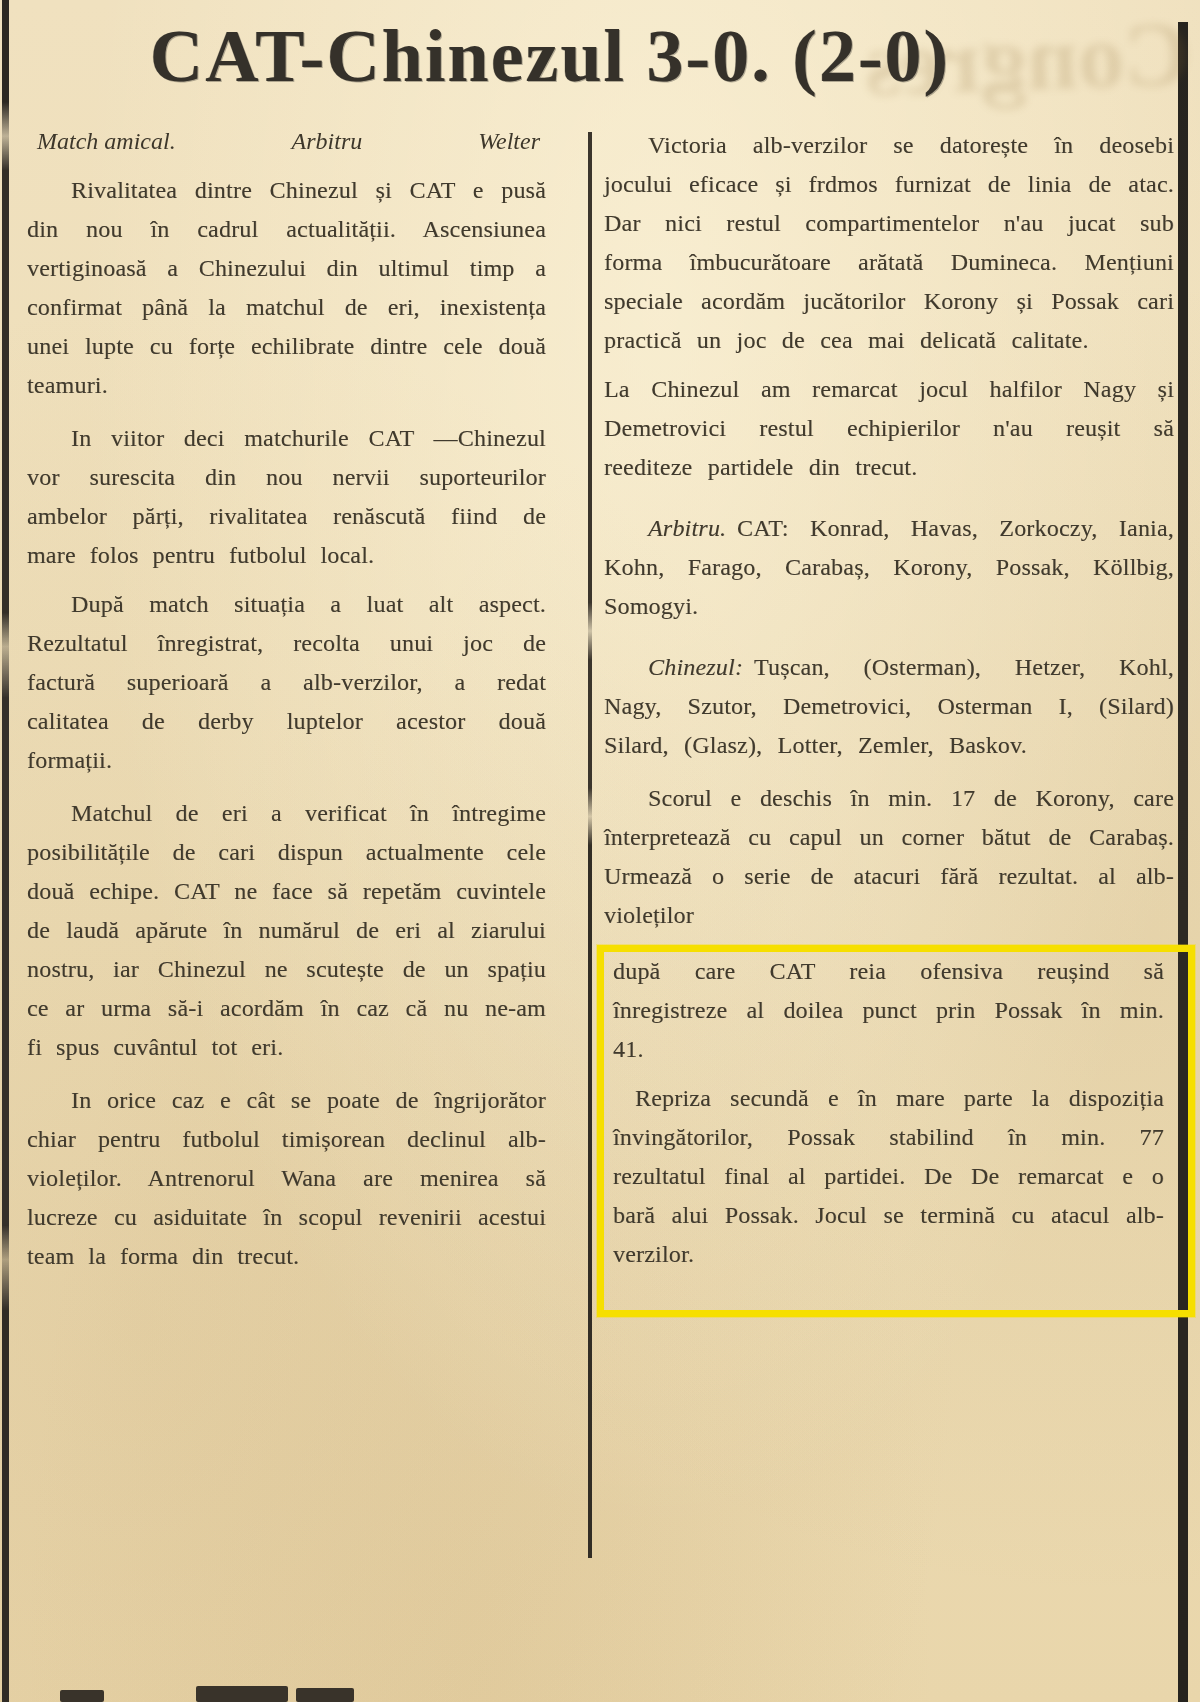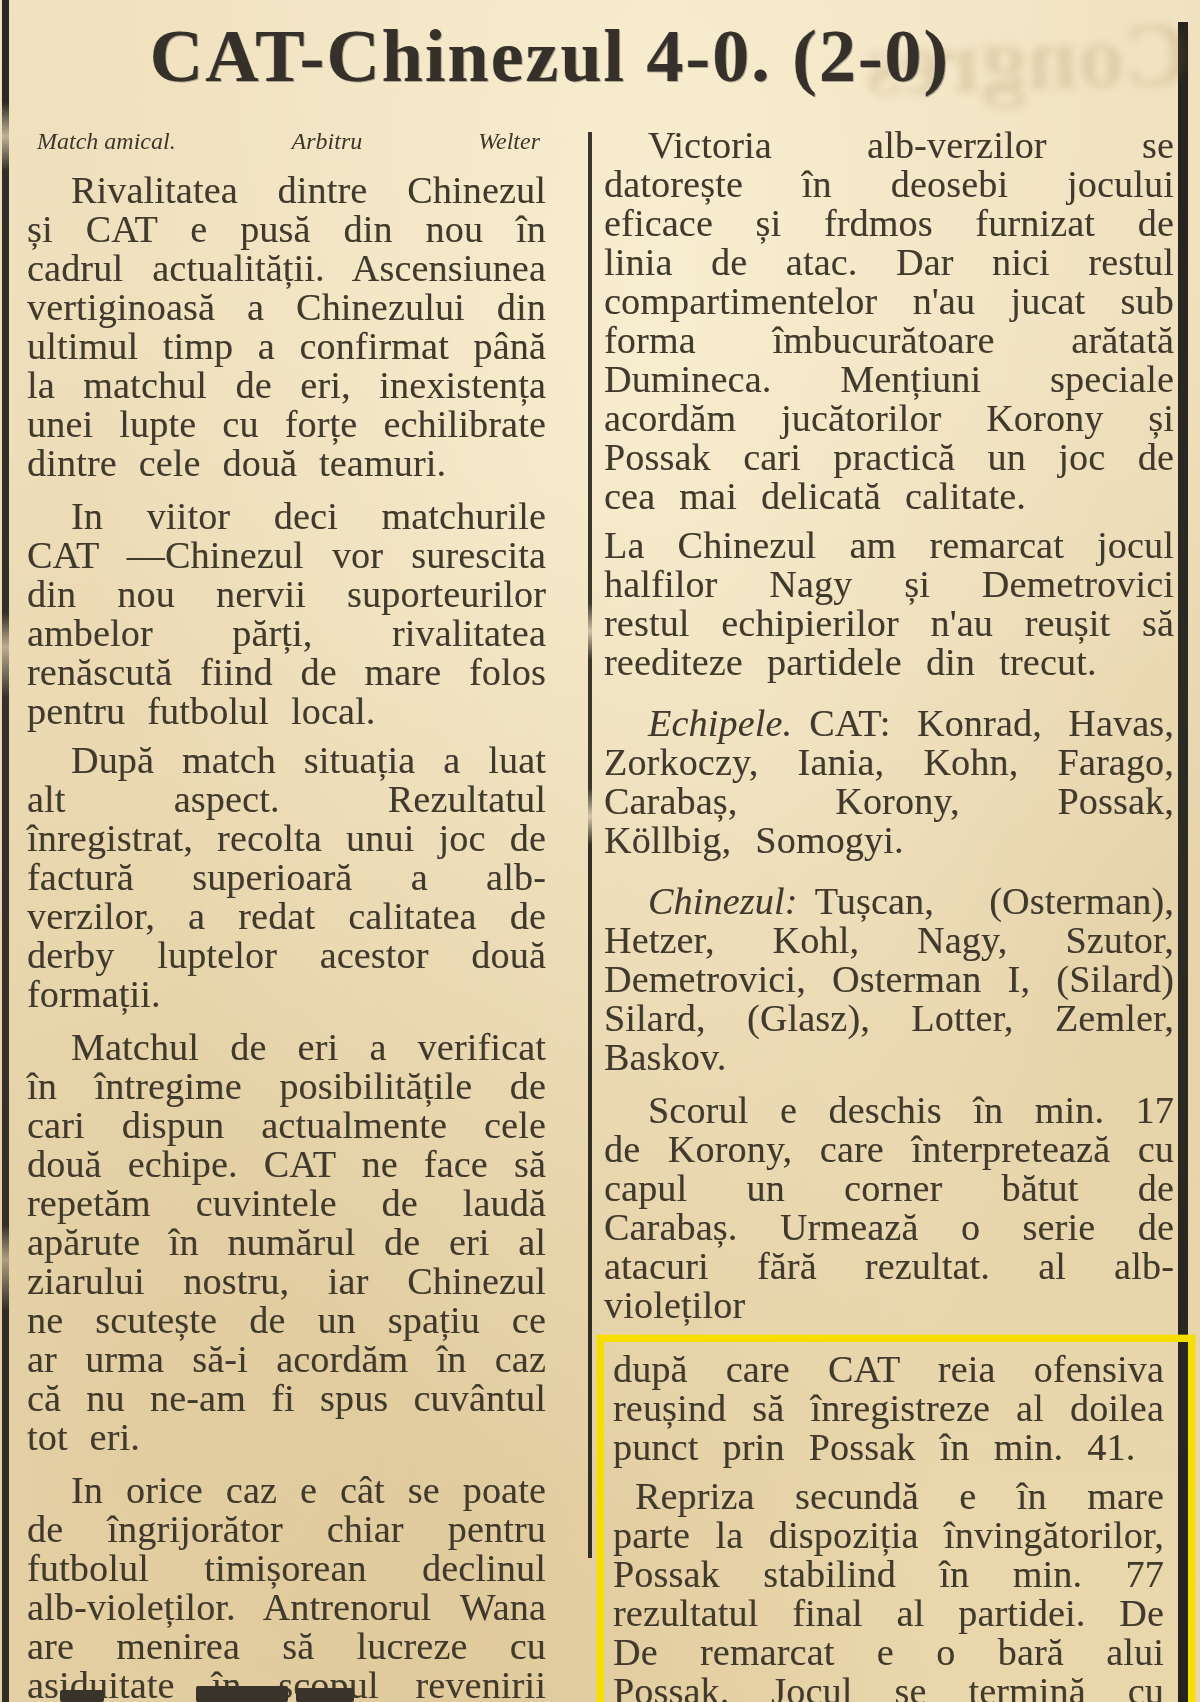--- a/index.html
+++ b/index.html
@@ -59,77 +59,77 @@
   .col.left{left:27px;width:519px;}
   .col.right{left:604px;top:126px;width:570px;}
   .subtitle{
     display:flex;justify-content:space-between;
     font-style:italic;font-size:24px;
     padding:0 6px 0 10px;margin:0 0 16px 0;
     color:#3d372b;
   }
   .col p{
     margin:0 0 10px 0;
-    font-size:38px;line-height:39px;
+    font-size:24px;line-height:39px;
     text-align:justify;
     word-spacing:.32em;letter-spacing:.2px;
     text-shadow:.4px .4px 0 rgba(58,48,35,.32);
   }
   .col.right p{word-spacing:.38em;}
   .indent{text-indent:44px;}
   .indent-sm{text-indent:22px;}
   .gap-top{margin-top:22px !important;}
   .gap-top-sm{margin-top:14px !important;}
   .lead-italic{font-style:italic;margin-right:.45em;}
   .highlight-box{
     box-sizing:border-box;
     margin:4px 0 0 -7px;
     width:598px;
     border:7px solid #f6df00;
     box-shadow:0 0 0 1px rgba(246,223,0,.35);
-    padding:8px 24px 18px 9px;
+    padding:0 24px 18px 9px;
   }
   .highlight-box p:last-child{margin-bottom:18px;}
   
   .blob{position:absolute;background:#39332a;border-radius:2px;filter:blur(.5px);}
   .blob.b1{left:60px;top:1690px;width:44px;height:12px;}
   .blob.b2{left:196px;top:1686px;width:92px;height:16px;}
   .blob.b3{left:296px;top:1688px;width:58px;height:14px;}
 </style>
 </head>
 <body>
 
 <div class="page">
 
   <div class="rule-left"></div>
   <div class="rule-right"></div>
   <div class="rule-divider"></div>
 
   <div class="ghost">Congres</div>
 
-  <h1 class="title">CAT-Chinezul 4-0. (2-0)</h1>
+  <h1 class="title">CAT-Chinezul 3-0. (2-0)</h1>
 
   <div class="col left">
     <div class="subtitle">
       <span>Match amical.</span>
       <span>Arbitru</span>
       <span>Welter</span>
     </div>
     <p class="indent">Rivalitatea dintre Chinezul și CAT e pusă din nou în cadrul actualității. Ascensiunea vertiginoasă a Chinezului din ultimul timp a confirmat până la matchul de eri, inexistența unei lupte cu forțe echilibrate dintre cele două teamuri.</p>
     <p class="indent gap-top-sm">In viitor deci matchurile CAT —Chinezul vor surescita din nou nervii suporteurilor ambelor părți, rivalitatea renăscută fiind de mare folos pentru futbolul local.</p>
     <p class="indent">După match situația a luat alt aspect. Rezultatul înregistrat, recolta unui joc de factură superioară a alb-verzilor, a redat calitatea de derby luptelor acestor două formații.</p>
     <p class="indent gap-top-sm">Matchul de eri a verificat în întregime posibilitățile de cari dispun actualmente cele două echipe. CAT ne face să repetăm cuvintele de laudă apărute în numărul de eri al ziarului nostru, iar Chinezul ne scutește de un spațiu ce ar urma să-i acordăm în caz că nu ne-am fi spus cuvântul tot eri.</p>
     <p class="indent gap-top-sm">In orice caz e cât se poate de îngrijorător chiar pentru futbolul timișorean declinul alb-violeților. Antrenorul Wana are menirea să lucreze cu asiduitate în scopul revenirii acestui team la forma din trecut.</p>
   </div>
 
   <div class="col right">
     <p class="indent">Victoria alb-verzilor se datorește în deosebi jocului eficace și frdmos furnizat de linia de atac. Dar nici restul compartimentelor n'au jucat sub forma îmbucurătoare arătată Dumineca. Mențiuni speciale acordăm jucătorilor Korony și Possak cari practică un joc de cea mai delicată calitate.</p>
     <p>La Chinezul am remarcat jocul halfilor Nagy și Demetrovici restul echipierilor n'au reușit să reediteze partidele din trecut.</p>
 
-    <p class="indent gap-top"><span class="lead-italic">Echipele.</span><span>CAT: Konrad, Havas, Zorkoczy, Iania, Kohn, Farago, Carabaș, Korony, Possak, Köllbig, Somogyi.</span></p>
+    <p class="indent gap-top"><span class="lead-italic">Arbitru.</span><span>CAT: Konrad, Havas, Zorkoczy, Iania, Kohn, Farago, Carabaș, Korony, Possak, Köllbig, Somogyi.</span></p>
 
     <p class="indent gap-top"><span class="lead-italic">Chinezul:</span><span>Tușcan, (Osterman), Hetzer, Kohl, Nagy, Szutor, Demetrovici, Osterman I, (Silard) Silard, (Glasz), Lotter, Zemler, Baskov.</span></p>
 
     <p class="indent gap-top-sm">Scorul e deschis în min. 17 de Korony, care înterpretează cu capul un corner bătut de Carabaș. Urmează o serie de atacuri fără rezultat. al alb-violeților</p>
 
     <div class="highlight-box">
       <p>după care CAT reia ofensiva reușind să înregistreze al doilea punct prin Possak în min. 41.</p>
       <p class="indent-sm">Repriza secundă e în mare parte la dispoziția învingătorilor, Possak stabilind în min. 77 rezultatul final al partidei. De De remarcat e o bară alui Possak. Jocul se termină cu atacul alb-verzilor.</p>
     </div>
   </div>

